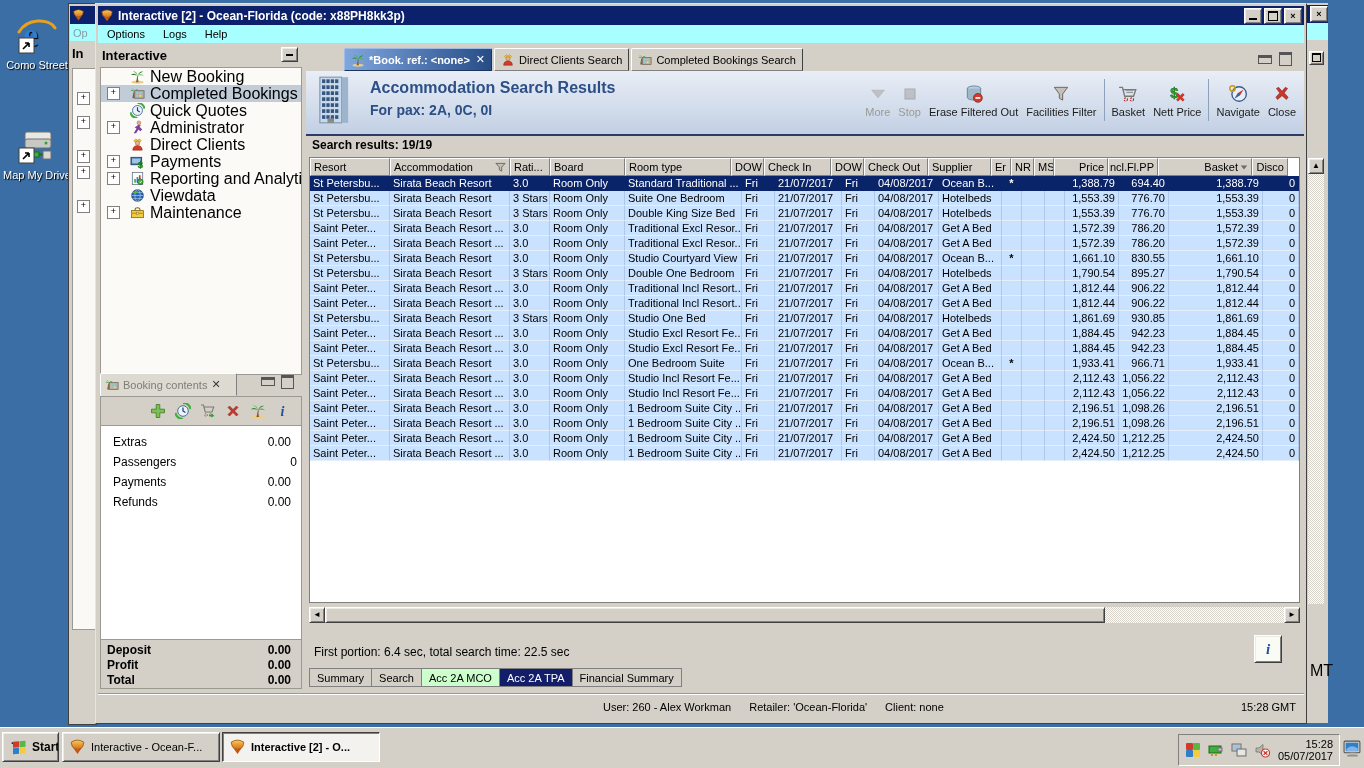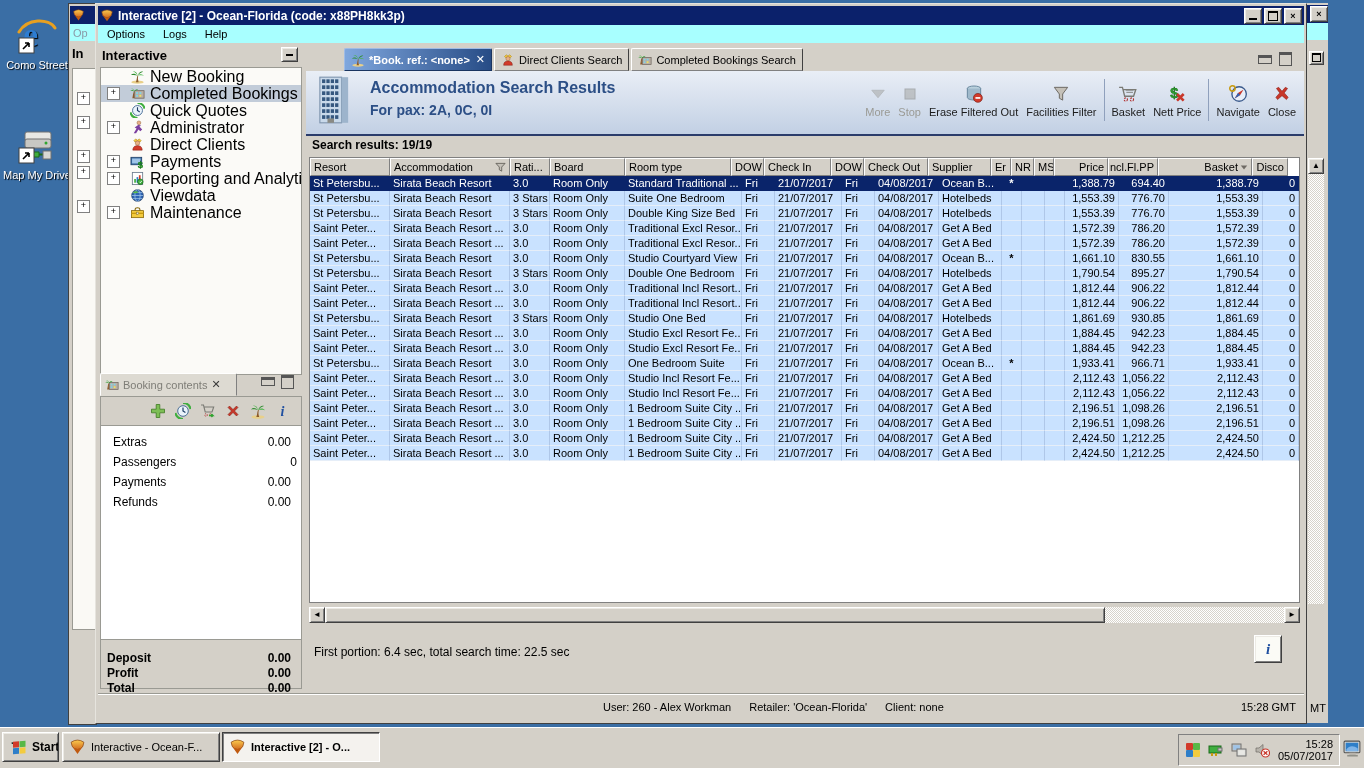--- a/index.html
+++ b/index.html
@@ -113,21 +113,21 @@
     <div class="abs menubar" style="left:0;top:20px;width:22px;height:17px;"></div>
     <div class="abs raised" style="left:3px;top:48px;width:13px;height:12px;">
       <div style="width:7px;height:6px;border:1px solid #000;border-top-width:2px;margin:1px auto;"></div>
     </div>
     <div class="abs" style="left:2px;top:155px;width:16px;height:446px;">
       <div class="raised" style="width:16px;height:16px;box-sizing:border-box;display:flex;align-items:center;justify-content:center;">
           <span class="arrowglyph">▲</span>
         </div>
       <div class="sb-track" style="width:16px;height:430px;"></div>
     </div>
-    <div class="abs" style="left:4px;top:699px;font-size:11px;">MT</div>
+    <div class="abs" style="left:4px;top:659px;font-size:16px;">MT</div>
   </div>
 
   <div class="abs" style="left:95px;top:3px;width:1210px;height:719px;background:#D4D0C8;border:1px solid;border-color:#E6E4DE #404040 #404040 #E6E4DE;">
 
     <div class="abs titlebar" style="left:2px;top:2px;right:2px;height:19px;">
       <span class="ic" style="margin:0 4px 0 2px;">
           <svg width="14" height="14" viewBox="0 0 16 16">
             <defs>
               <linearGradient id="ga" x1="0" y1="0" x2="0" y2="1">
                 <stop offset="0" stop-color="#FBCB4E"></stop>
@@ -352,21 +352,21 @@
             </div>
             <div style="display: flex; justify-content: space-between; padding: 3px 10px 3px 12px; font-size: 12px;">
               <span>Payments</span>
               <span>0.00</span>
             </div>
             <div style="display: flex; justify-content: space-between; padding: 3px 10px 3px 12px; font-size: 12px;">
               <span>Refunds</span>
               <span>0.00</span>
             </div>
           </div>
-        <div class="abs" style="left:2px;top:266px;width:202px;height:50px;background:#D4D0C8;border:1px solid #9A9A93;box-sizing:border-box;padding-top:11px;" id="bk-totals">
+        <div class="abs" style="left:2px;top:266px;width:202px;height:50px;background:#D4D0C8;border:1px solid #9A9A93;box-sizing:border-box;padding-top:3px;" id="bk-totals">
             <div style="display: flex; justify-content: space-between; padding: 0px 10px 0px 6px; font-size: 12px; font-weight: bold; line-height: 15px;">
               <span>Deposit</span>
               <span>0.00</span>
             </div>
             <div style="display: flex; justify-content: space-between; padding: 0px 10px 0px 6px; font-size: 12px; font-weight: bold; line-height: 15px;">
               <span>Profit</span>
               <span>0.00</span>
             </div>
             <div style="display: flex; justify-content: space-between; padding: 0px 10px 0px 6px; font-size: 12px; font-weight: bold; line-height: 15px;">
               <span>Total</span>
@@ -985,20 +985,27 @@
         <div class="raised" style="width:780px;height:16px;box-sizing:border-box;"></div>
         <div class="sb-track" style="flex:1;height:16px;"></div>
         <div class="raised" style="width:16px;height:16px;box-sizing:border-box;display:flex;align-items:center;justify-content:center;">
             <span class="arrowglyph">►</span>
           </div>
       </div>
 
       <div class="abs" style="left:8px;top:602px;font-size:12px;">First portion: 6.4 sec, total search time: 22.5 sec</div>
       <div class="abs raised" style="right:22px;top:592px;width:26px;height:26px;background:#FBFBF6;display:flex;align-items:center;justify-content:center;font-family:'Liberation Serif',serif;font-style:italic;font-weight:bold;font-size:15px;color:#1F4FA0;">i</div>
 
+      <div class="abs" style="left:3px;top:625px;display:flex;" id="bottom-tabs">
+          <div class="btab">Summary</div>
+          <div class="btab">Search</div>
+          <div class="btab" style="background: rgb(204, 255, 204);">Acc 2A MCO</div>
+          <div class="btab" style="background: rgb(19, 30, 107); color: rgb(255, 255, 255);">Acc 2A TPA</div>
+          <div class="btab">Financial Summary</div>
+        </div>
     </div>
 
     <div class="abs" style="left:2px;top:689px;right:2px;height:25px;border-top:1px solid #9A9A93;box-shadow:inset 0 1px 0 #FFFFFF;display:flex;align-items:center;">
       <span style="margin-left:505px;">User: 260 - Alex Workman</span>
       <span style="margin-left:18px;">Retailer: 'Ocean-Florida'</span>
       <span style="margin-left:18px;">Client: none</span>
       <span style="flex:1"></span>
       <span style="margin-right:8px;">15:28 GMT</span>
     </div>
   </div>

